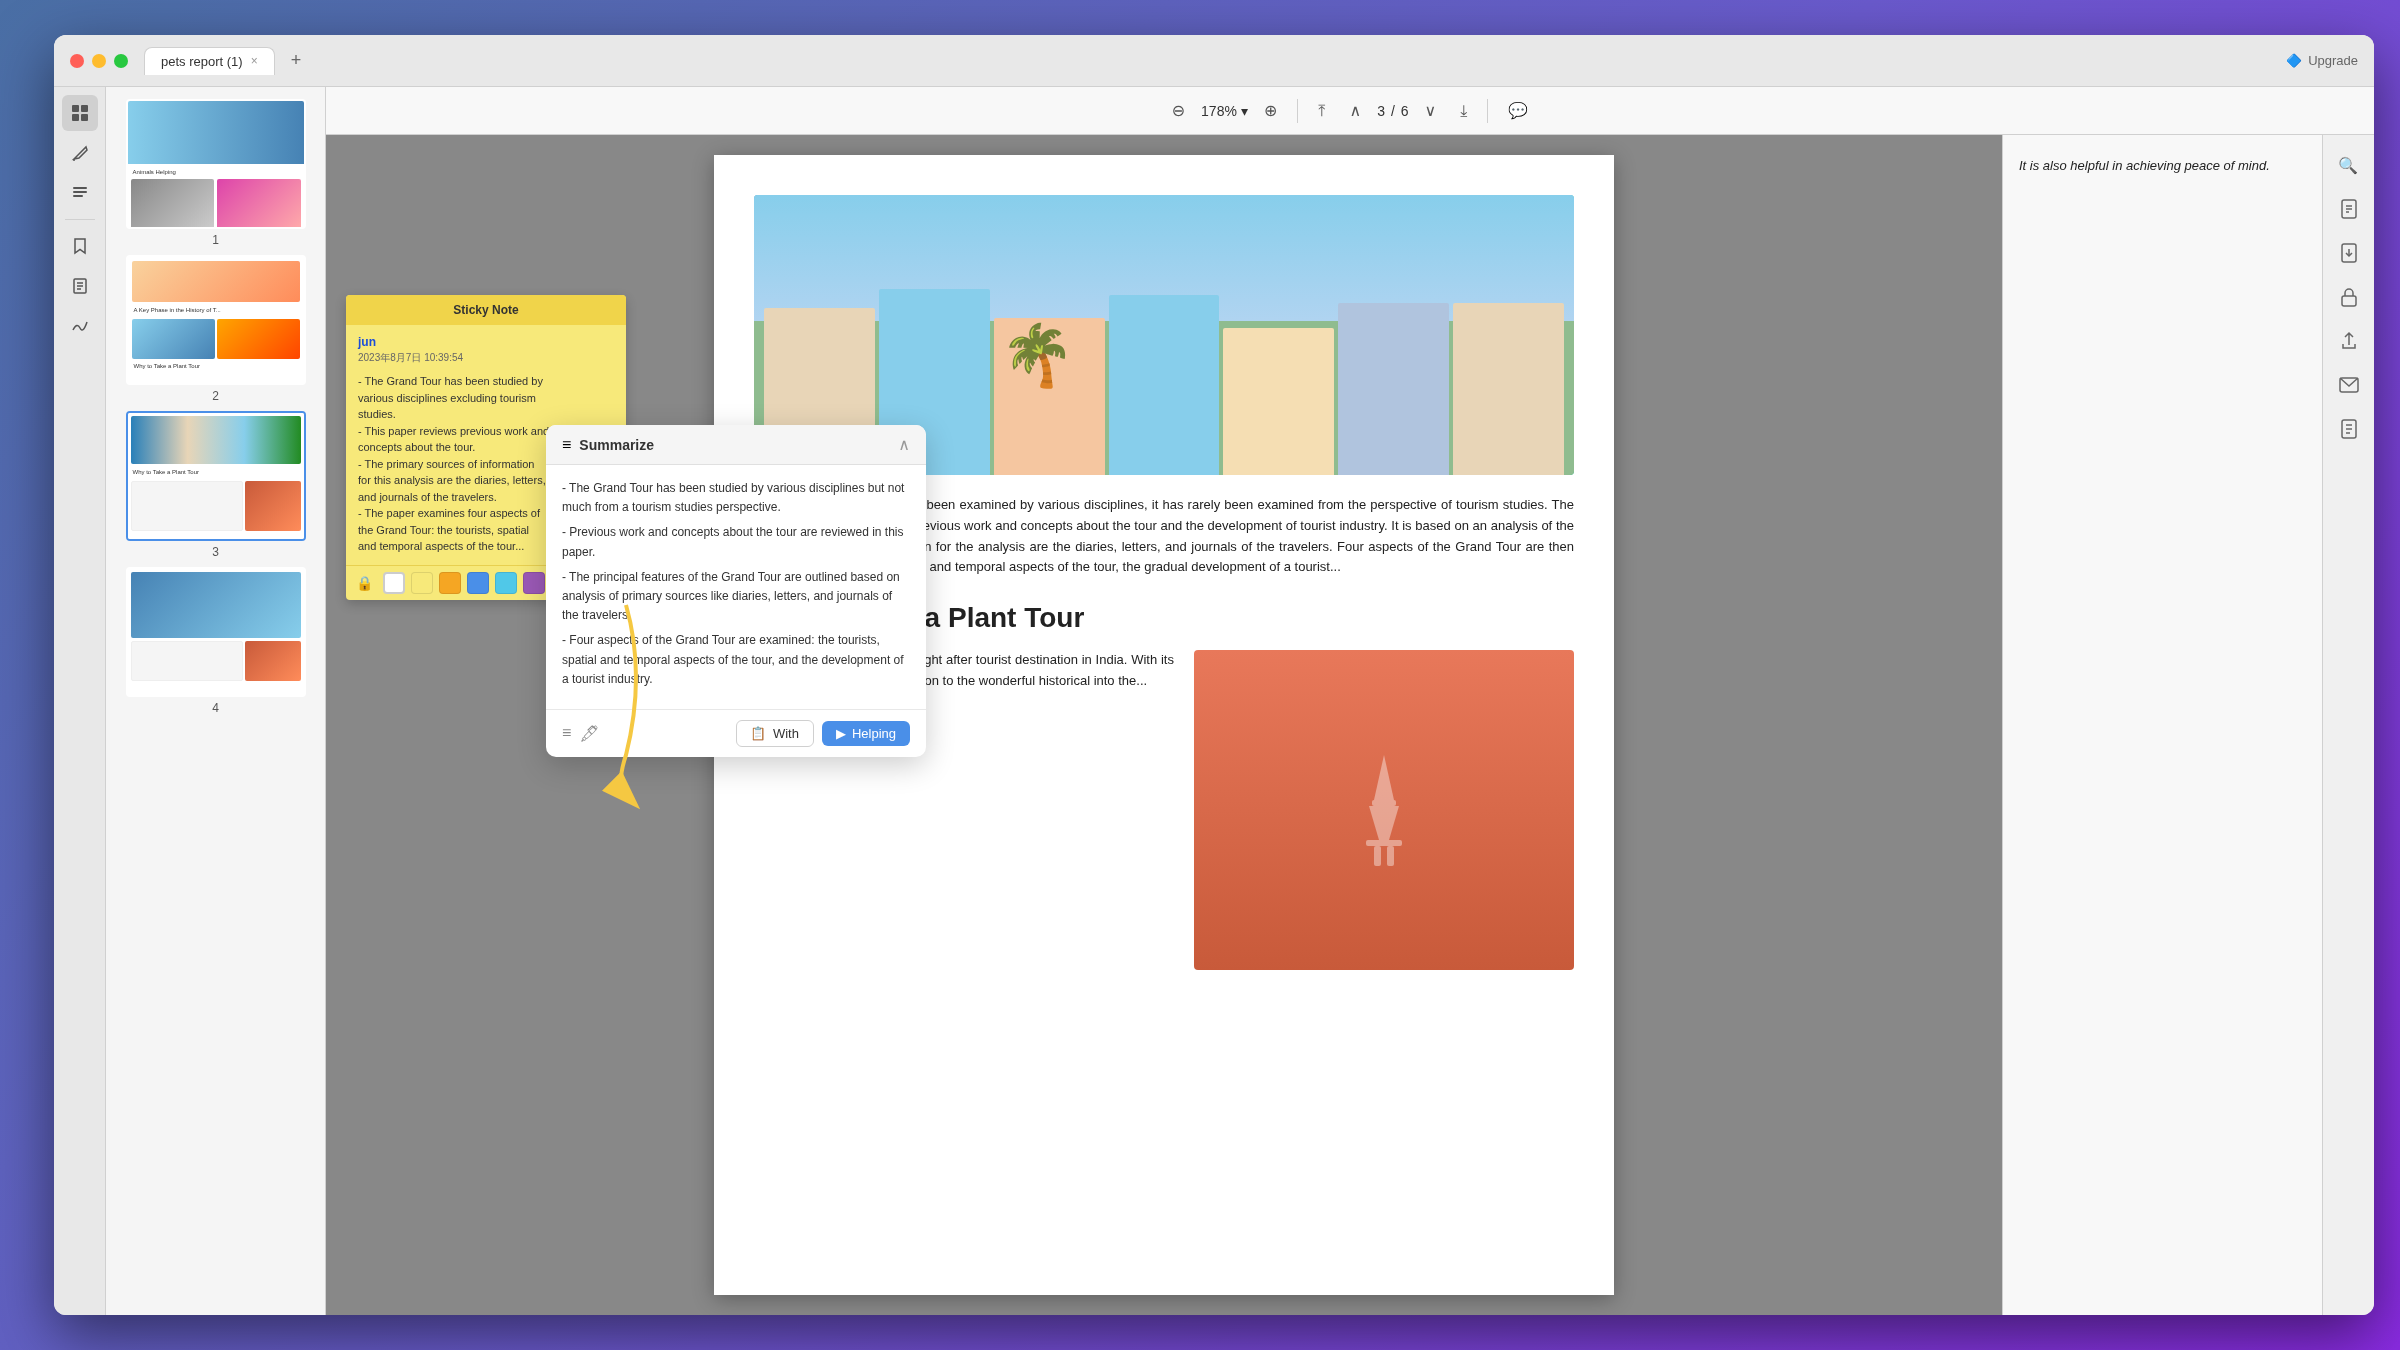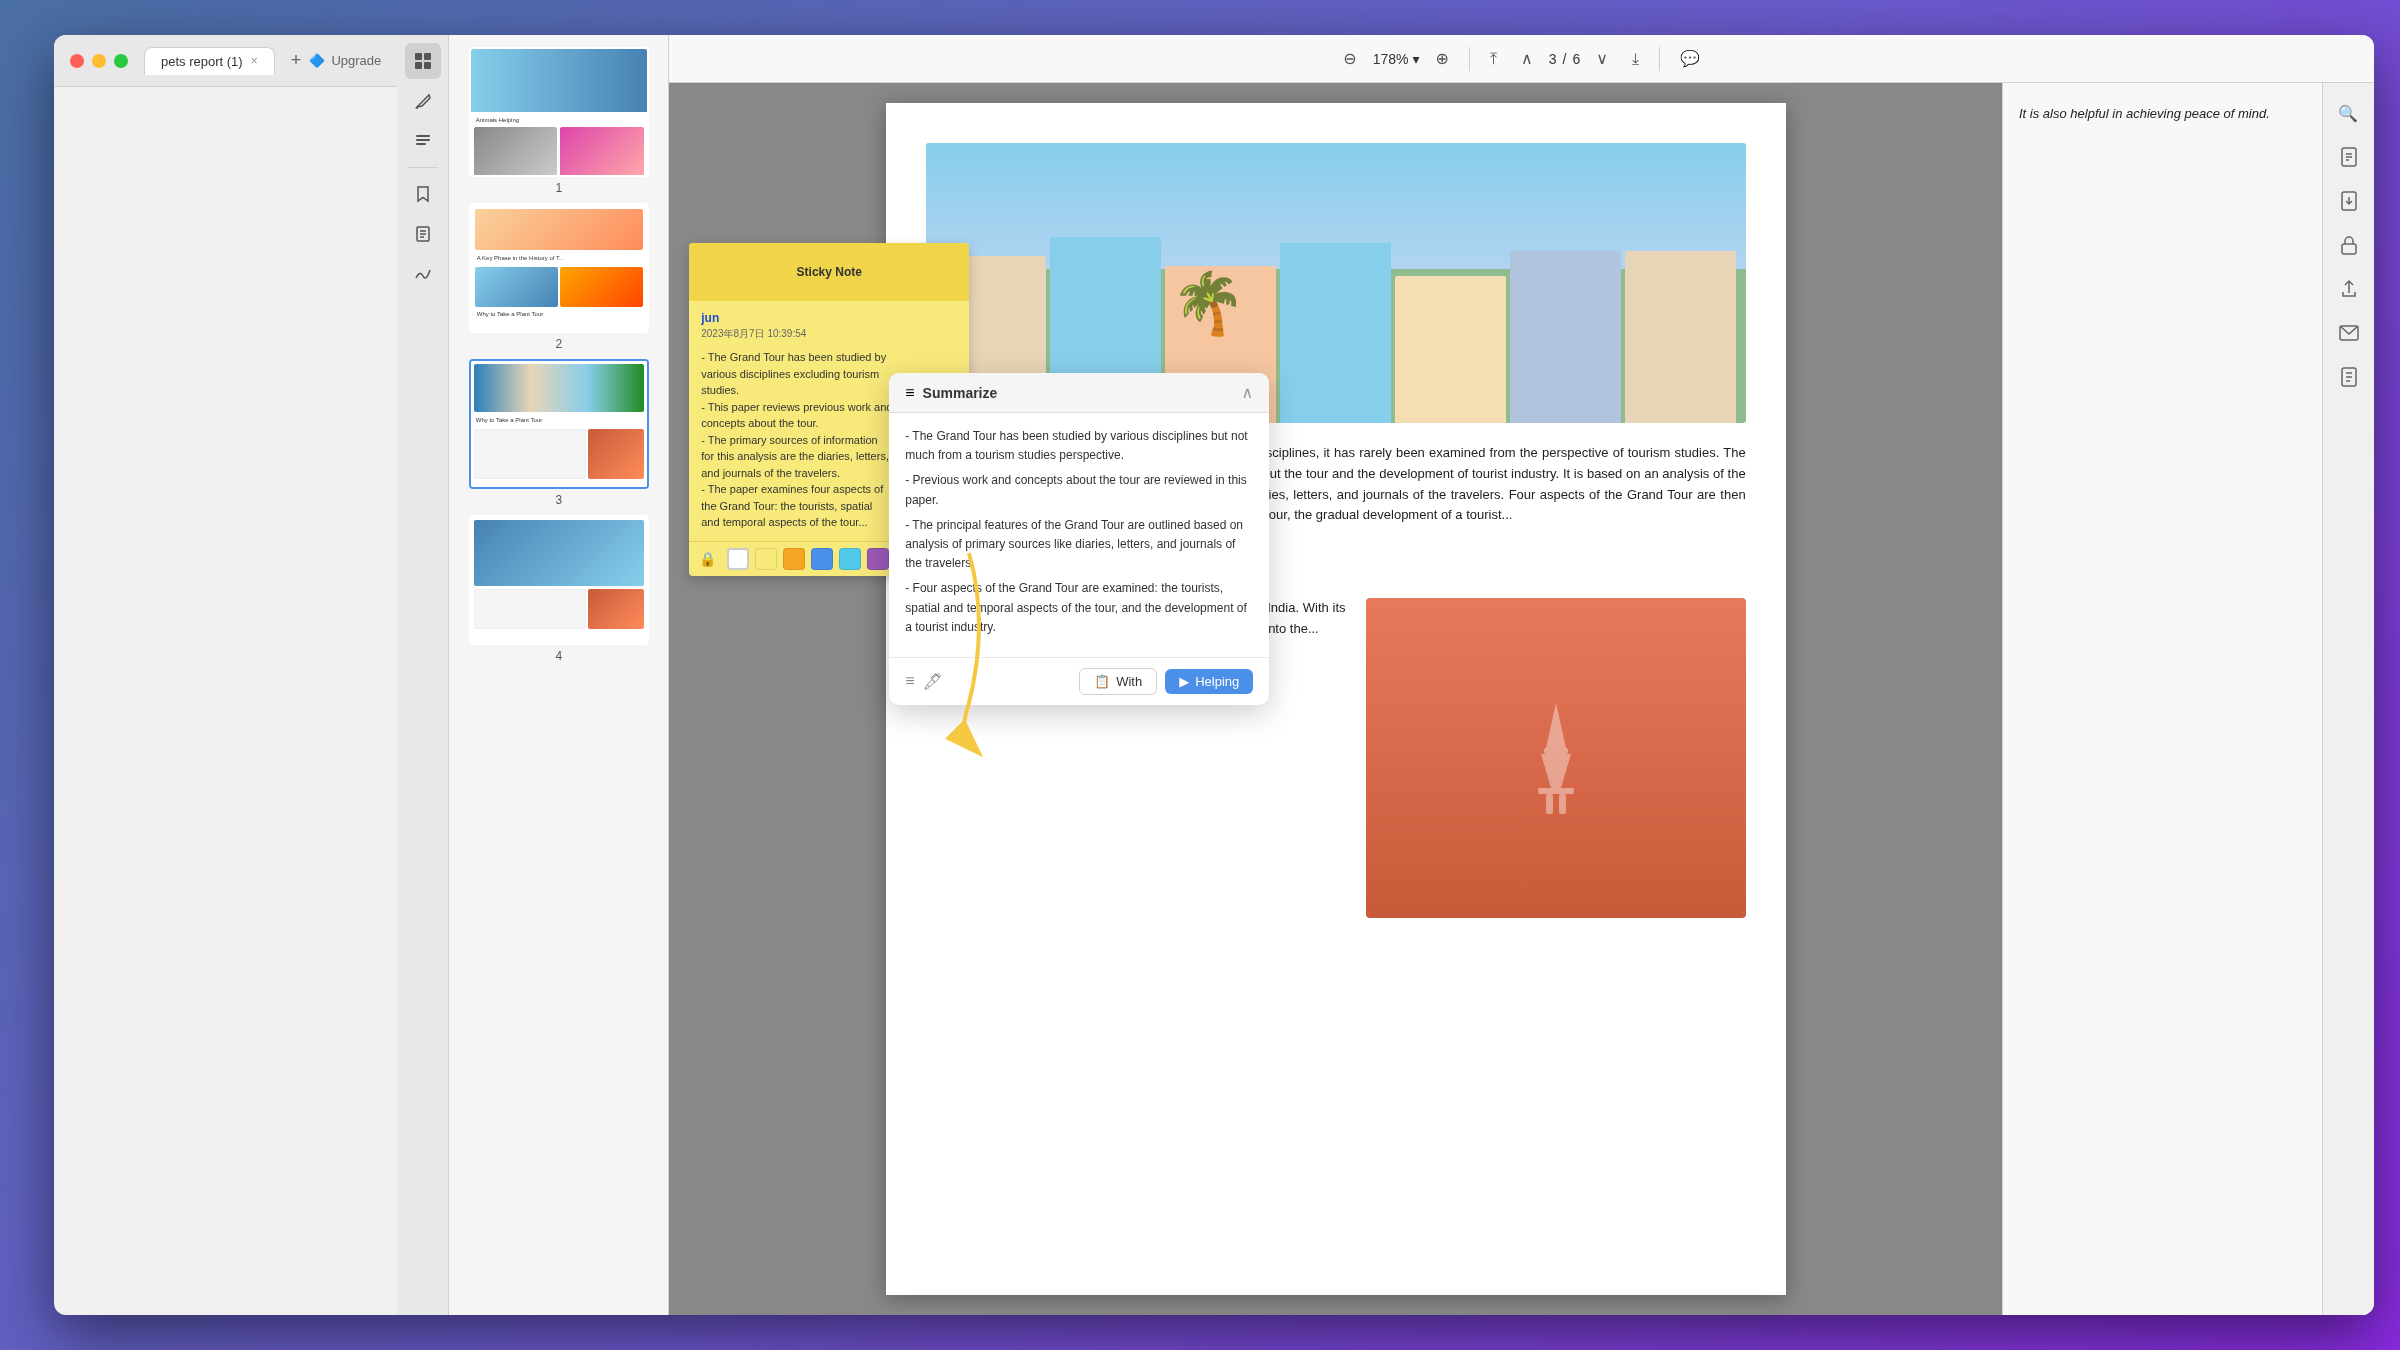--- a/index.html
+++ b/index.html
@@ -14,21 +14,21 @@
       justify-content: center;
     }
     .window {
       width: 2320px;
       height: 1280px;
       background: #f0f0f0;
       border-radius: 12px;
       box-shadow: 0 20px 60px rgba(0,0,0,0.5);
       overflow: hidden;
       display: flex;
-      flex-direction: row;
+      flex-direction: column;
       margin-left: 28px;
     }
     
     .titlebar {
       height: 52px;
       background: #e8e8e8;
       display: flex;
       align-items: center;
       padding: 0 16px;
       border-bottom: 1px solid #d0d0d0;
@@ -338,21 +338,21 @@
       top: 160px;
       left: 20px;
       width: 280px;
       background: #f7e97a;
       border-radius: 4px;
       box-shadow: 0 4px 12px rgba(0,0,0,0.2);
       z-index: 100;
     }
     .sticky-header {
       background: #f0d44a;
-      padding: 22px 12px;
+      padding: 8px 12px;
       border-radius: 4px 4px 0 0;
       font-size: 12px;
       font-weight: 600;
       color: #333;
       text-align: center;
     }
     .sticky-body {
       padding: 10px 12px;
     }
     .sticky-author {

